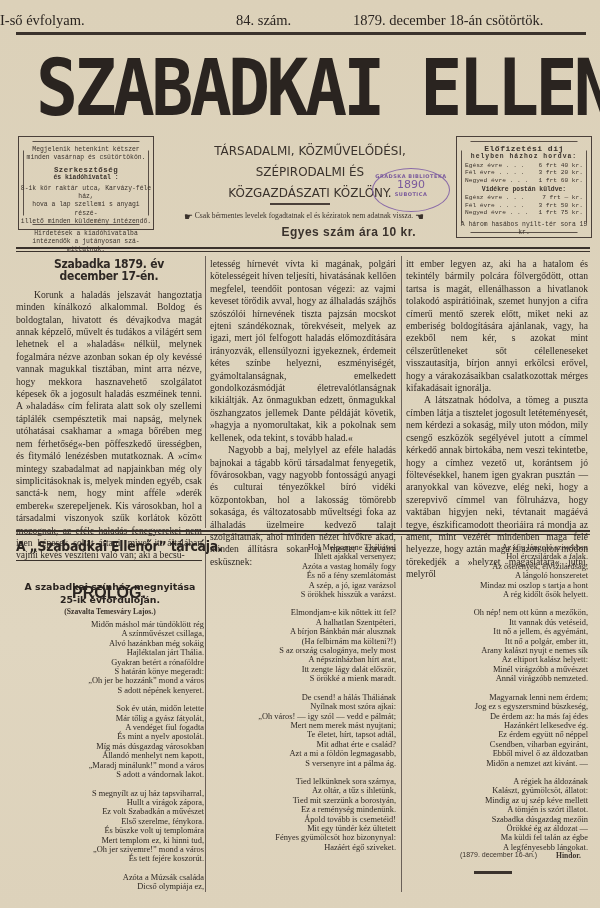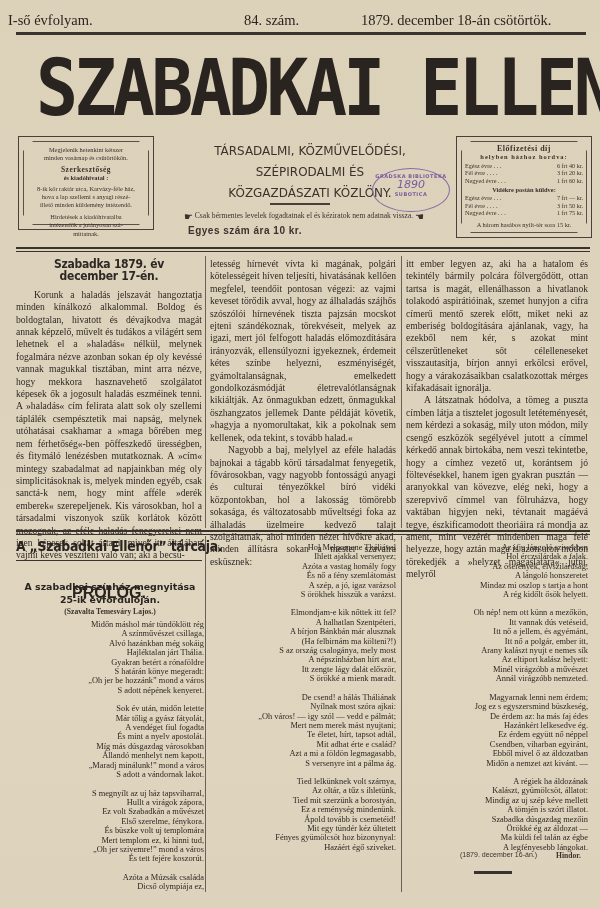--- a/index.html
+++ b/index.html
@@ -8,38 +8,38 @@
     background: #ddd2ba;
     color: #2a2420;
     font-family: "DejaVu Serif", serif;
     position: relative;
   }
   .page {
     position: absolute; left: 0; top: 0; width: 600px; height: 908px;
     background: linear-gradient(180deg, #dcd1b9 0%, #ddd3bc 40%, #e0d6c0 70%, #ddd2bb 100%);
   }
   .masthead-top {
-    position: absolute; left: 8px; top: 12px; width: 568px; height: 18px;
+    position: absolute; left: 0; top: 12px; width: 568px; height: 18px;
     font-family: "Liberation Serif", serif; font-size: 14.5px; color: #2a2420;
   }
   .masthead-top span { position: absolute; top: 0; white-space: nowrap; }
   .rule-top {
     position: absolute; left: 16px; top: 32px; width: 570px; height: 3px;
     background: #3a322c;
   }
   .title {
     position: absolute; left: 36px; top: 44px; width: 550px; height: 84px;
     font-family: "DejaVu Sans Mono", monospace; font-weight: bold;
     font-size: 76px; line-height: 84px; letter-spacing: -4px;
     color: #2a2420; transform: scaleX(0.92) scaleY(1.04); transform-origin: left top;
     white-space: nowrap;
   }
   .box {
     position: absolute; border: 1.5px solid #4a403a; background: transparent;
-    font-family: Liberation Serif, serif; color: #3a322c; text-align: center;
+    font-family: Liberation Mono, monospace; color: #3a322c; text-align: center;
   }
   .box .inner {
     position: absolute; left: 4px; top: 4px; right: 4px; bottom: 4px;
     border: 1px solid #5a5048;
     clip-path: polygon(10px 0, calc(100% - 10px) 0, 100% 10px, 100% calc(100% - 10px), calc(100% - 10px) 100%, 10px 100%, 0 calc(100% - 10px), 0 10px);
   }
   .box-left { left: 18px; top: 136px; width: 134px; height: 92px; }
   .box-right { left: 456px; top: 136px; width: 134px; height: 100px; }
   .box .ln { display: block; font-size: 6.4px; line-height: 8.4px; }
   .box .bold { font-weight: bold; font-size: 7.4px; letter-spacing: 0.5px; }
@@ -49,31 +49,31 @@
     font-family: "DejaVu Sans", sans-serif; font-size: 13px; line-height: 21px;
     text-align: center; color: #3a322c; letter-spacing: 0px;
     transform: scaleX(0.92); transform-origin: center top;
   }
   .stamp {
     position: absolute; left: 372px; top: 168px; width: 76px; height: 42px;
     border: 1.5px solid #8a6ba8; border-radius: 50%;
     color: #7a5a9c; font-family: "DejaVu Sans", sans-serif; text-align: center;
   }
   .stamp .s-top { font-size: 5px; font-weight: bold; display: block; margin-top: 4px; letter-spacing: 0.5px; }
-  .stamp .s-year { font-size: 11px; display: block; line-height: 12px; font-style: italic; }
+  .stamp .s-year { font-size: 11px; display: block; line-height: 12px; }
   .stamp .s-bot { font-size: 5px; font-weight: bold; display: block; letter-spacing: 0.5px; }
   .small-rule { position: absolute; left: 270px; top: 203px; width: 60px; height: 2px; background: #4a403a; }
   .notice {
     position: absolute; left: 154px; top: 211px; width: 300px; font-size: 7.6px;
     font-family: "Liberation Serif", serif; color: #3a322c; text-align: center; white-space: nowrap;
   }
   .hand { font-size: 10px; display: inline-block; vertical-align: middle; }
   .price {
-    position: absolute; left: 188px; top: 225px; width: 200px; font-size: 10px;
-    font-family: "Liberation Sans", sans-serif; font-weight: bold; color: #3a322c; text-align: left; letter-spacing: 0.5px;
+    position: absolute; left: 216px; top: 225px; width: 200px; font-size: 12px;
+    font-family: "Liberation Sans", sans-serif; font-weight: bold; color: #3a322c; text-align: right; letter-spacing: 0.5px;
   }
   .rule-double {
     position: absolute; left: 16px; width: 574px; height: 5px;
     border-top: 2px solid #3a322c; border-bottom: 1px solid #3a322c; box-sizing: border-box;
   }
   .col-rule { position: absolute; width: 1px; background: #6a6058; }
   .col {
     position: absolute; font-family: "Liberation Serif", serif; color: #2e2824;
     font-size: 9.6px; line-height: 12.4px; text-align: justify;
   }
@@ -274,21 +274,21 @@
       <span class="line">De csend! a hálás Tháliának</span>
       <span class="line">Nyílnak most szóra ajkai:</span>
       <span class="line">„Oh város! — igy szól — vedd e pálmát;</span>
       <span class="line">Mert nem merek mást nyujtani;</span>
       <span class="line">Te életet, hírt, tapsot adtál,</span>
       <span class="line">Mit adhat érte e család?</span>
       <span class="line">Azt a mi a földön legmagasabb,</span>
       <span class="line">S versenyre int a pálma ág.</span>
     </div>
     <div class="stanza">
-      <span class="line">Tied lelkünknek volt szárnya,</span>
+      <span class="line">Tied lelkünknek sora szárnya,</span>
       <span class="line">Az oltár, a tűz s ihletünk,</span>
       <span class="line">Tied mit szerzünk a borostyán,</span>
       <span class="line">Ez a reménység mindenünk.</span>
       <span class="line">Ápold tovább is csemetéid!</span>
       <span class="line">Mit egy tündér kéz ültetett</span>
       <span class="line">Fényes gyümölcsöt hoz bizonynyal:</span>
       <span class="line">Hazáért égő sziveket.</span>
     </div>
   </div>
 

